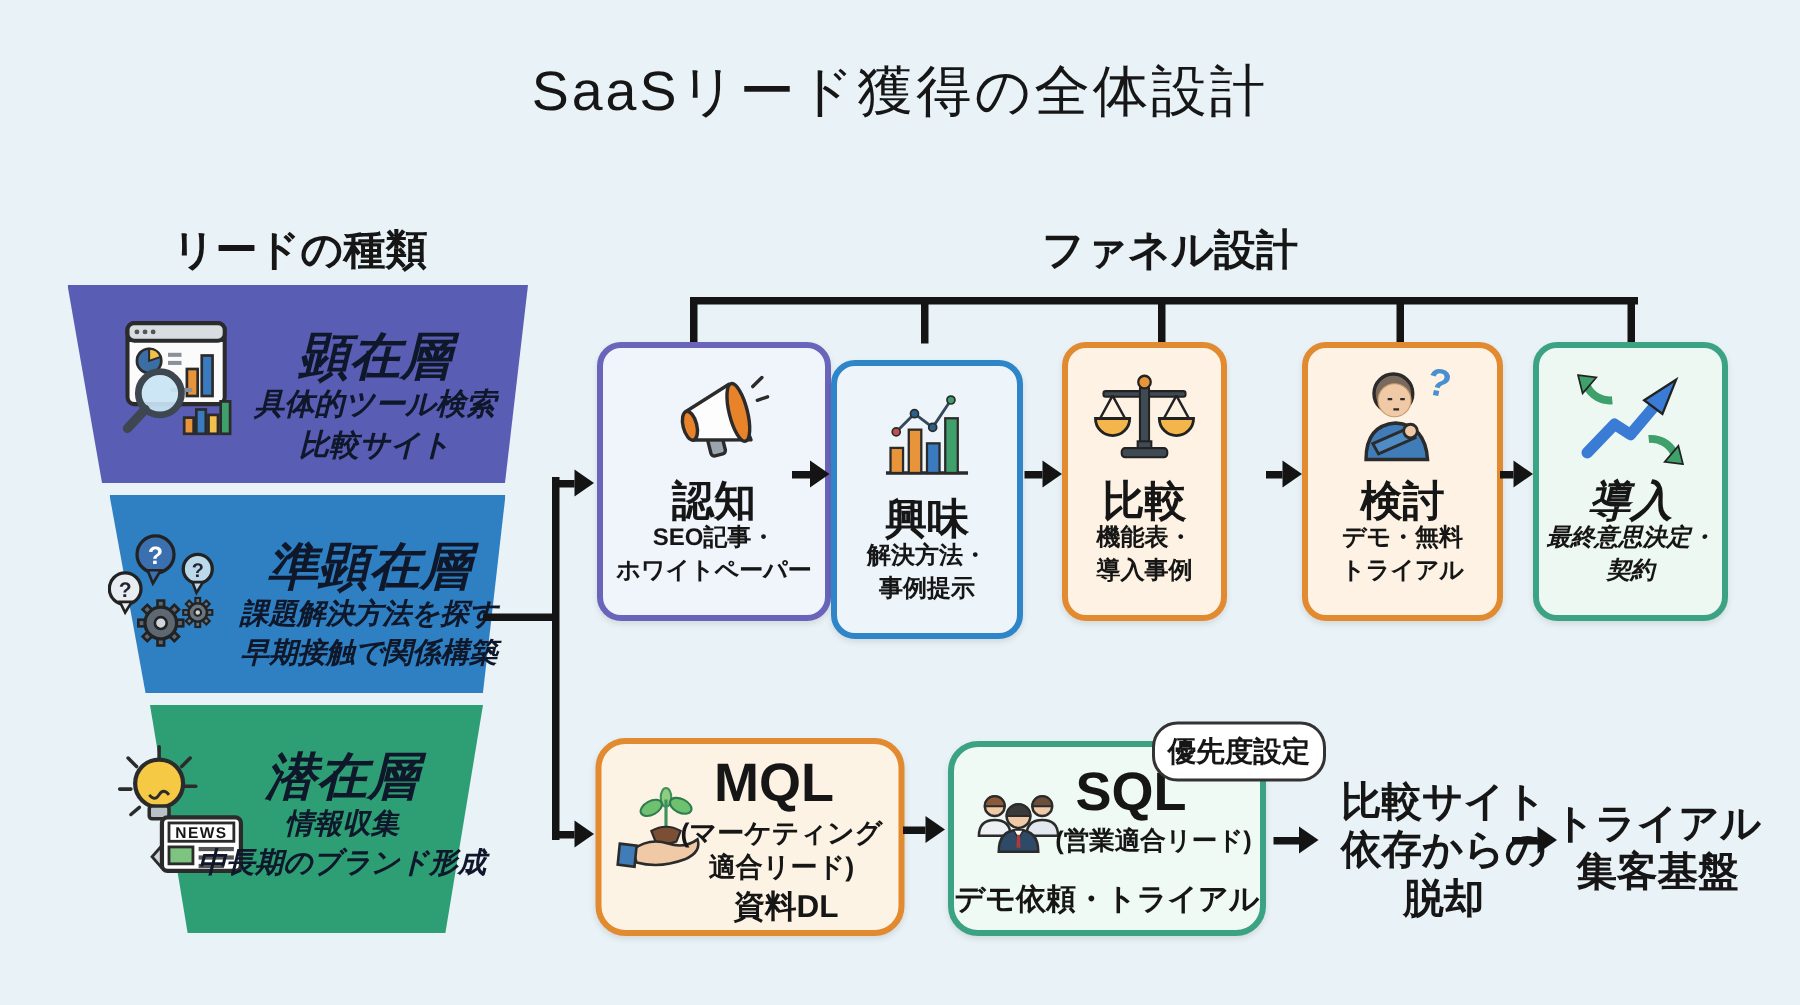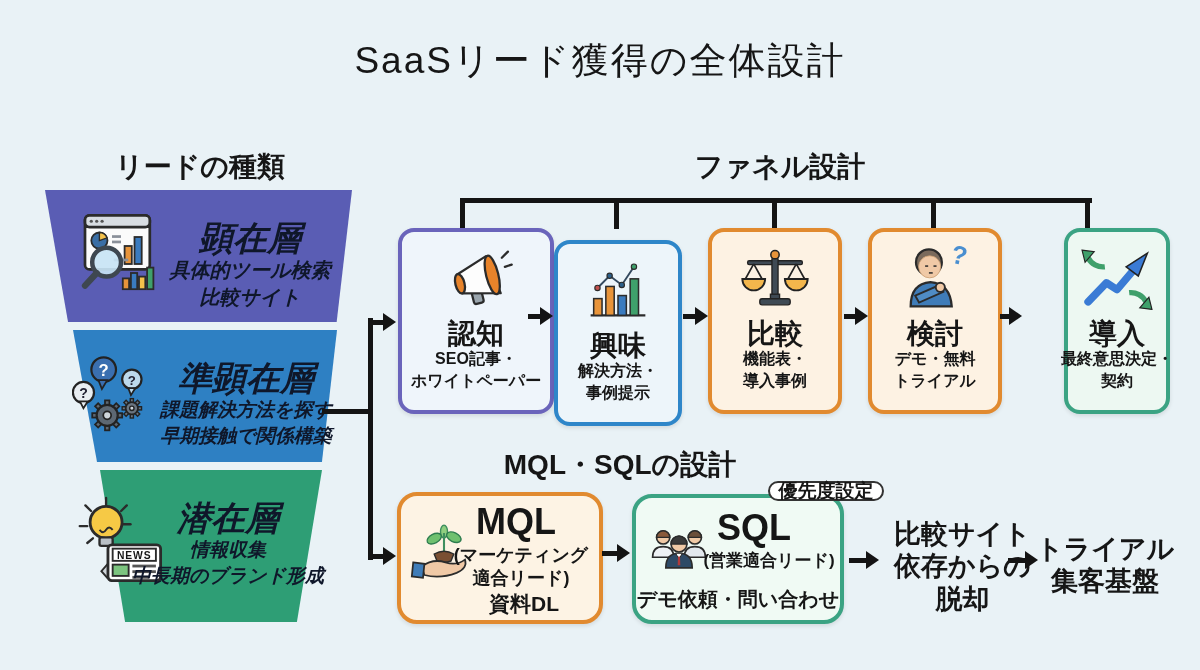--- a/index.html
+++ b/index.html
@@ -43,21 +43,21 @@
   .arrow .shaft{height:5px;background:#141414;}
   .arrow .head{width:0;height:0;border-top:9px solid transparent;border-bottom:9px solid transparent;border-left:13px solid #141414;}
   
   .bigbox{position:absolute;border:4px solid;border-radius:20px;box-sizing:border-box;
           box-shadow:0 2px 4px rgba(0,0,0,.10);}
   .mql{left:397px;top:492px;width:206px;height:132px;border-color:#e18a2f;background:#fdf3e4;}
   .sql{left:632px;top:494px;width:212px;height:130px;border-color:#3ba383;background:#f0faf4;}
   .bigbox-title{font-size:36px;font-weight:bold;line-height:1;}
   .bigbox-sub{font-size:18px;font-weight:bold;line-height:1.25;white-space:nowrap;}
   .bigbox-note{font-size:21px;font-weight:bold;white-space:nowrap;}
-  .badge{position:absolute;left:768px;top:481px;width:116px;height:20px;border:2.5px solid #333;
+  .badge{position:absolute;left:768px;top:481px;width:116px;height:40px;border:2.5px solid #333;
          border-radius:17px;background:#fff;box-sizing:border-box;display:flex;align-items:center;
          justify-content:center;font-size:19px;font-weight:bold;z-index:5;}
   .outcome{font-size:27px;font-weight:bold;line-height:1.2;white-space:nowrap;}
 </style>
 </head>
 <body>
 
 <div class="canvas">
 
   <div class="abs ctr title">SaaSリード獲得の全体設計</div>
@@ -213,21 +213,21 @@
     <div class="stage-title">興味</div>
     <div class="stage-line">解決方法・</div>
     <div class="stage-line">事例提示</div>
   </div>
 
   <div class="arrow" style="left:683px;top:307px;">
       <span class="shaft" style="width:12px;"></span>
       <span class="head"></span>
     </div>
 
-  <div class="stage st-orange" style="left:708px;width:134px;">
+  <div class="stage st-orange" style="left:708px;width:110px;">
     <svg width="76" height="76" viewBox="0 0 100 100">
       <rect x="14" y="26" width="72" height="5" rx="2" fill="#3f4a54" stroke="#222" stroke-width="1.8"></rect>
       <rect x="46" y="22" width="8" height="52" rx="2" fill="#3f4a54" stroke="#222" stroke-width="1.8"></rect>
       <circle cx="50" cy="18" r="5.5" fill="#e8943a" stroke="#222" stroke-width="2"></circle>
       <path d="M22 30 L11 50 M22 30 L33 50" stroke="#222" stroke-width="2.2" fill="none"></path>
       <path d="M7 50 A15 15 0 0 0 37 50 Z" fill="#f3b64c" stroke="#222" stroke-width="2.5"></path>
       <path d="M78 30 L67 50 M78 30 L89 50" stroke="#222" stroke-width="2.2" fill="none"></path>
       <path d="M63 50 A15 15 0 0 0 93 50 Z" fill="#f3b64c" stroke="#222" stroke-width="2.5"></path>
       <rect x="44" y="70" width="12" height="7" fill="#3f4a54" stroke="#222" stroke-width="1.8"></rect>
       <rect x="30" y="76" width="40" height="8" rx="3" fill="#3f4a54" stroke="#222" stroke-width="1.8"></rect>
@@ -257,21 +257,21 @@
     <div class="stage-title">検討</div>
     <div class="stage-line">デモ・無料</div>
     <div class="stage-line">トライアル</div>
   </div>
 
   <div class="arrow" style="left:1000px;top:307px;">
       <span class="shaft" style="width:9px;"></span>
       <span class="head"></span>
     </div>
 
-  <div class="stage st-green" style="left:1064px;width:106px;">
+  <div class="stage st-green" style="left:1022px;width:130px;font-style:italic;">
     <svg width="76" height="76" viewBox="0 0 100 100">
       <path d="M34 34 A22 22 0 0 1 12 22" fill="none" stroke="#3fa06b" stroke-width="7"></path>
       <polygon points="4,12 20,14 8,28" fill="#3fa06b" stroke="#222" stroke-width="1.5"></polygon>
       <path d="M66 68 A22 22 0 0 1 88 80" fill="none" stroke="#3fa06b" stroke-width="7"></path>
       <polygon points="96,90 80,88 92,74" fill="#3fa06b" stroke="#222" stroke-width="1.5"></polygon>
       <path d="M12 80 L36 55 L50 64 L72 38" fill="none" stroke="#3a7bd5" stroke-width="10" stroke-linejoin="round" stroke-linecap="round"></path>
       <polygon points="62,34 90,16 78,46" fill="#3a7bd5" stroke="#222" stroke-width="2"></polygon>
     </svg>
     <div class="stage-title">導入</div>
     <div class="stage-line">最終意思決定・</div>
@@ -282,21 +282,20 @@
   <div class="bar" style="left:368px;top:318px;width:5px;height:242px;"></div>
   <div class="arrow" style="left:370px;top:313px;">
       <span class="shaft" style="width:13px;"></span>
       <span class="head"></span>
     </div>
   <div class="arrow" style="left:370px;top:547px;">
       <span class="shaft" style="width:13px;"></span>
       <span class="head"></span>
     </div>
 
-  <div class="abs ctr sec-head" style="left:400px;top:446px;width:440px;">MQL・SQLの設計</div>
 
   <div class="bigbox mql">
     <svg class="abs" style="left:8px;top:22px;" width="70" height="72" viewBox="0 0 100 100">
       <ellipse cx="50" cy="18" rx="5" ry="9" fill="#8fce7f" stroke="#3f8f5f" stroke-width="2"></ellipse>
       <path d="M50 48 L50 20" stroke="#3f8f5f" stroke-width="3"></path>
       <ellipse cx="36" cy="28" rx="11" ry="6.5" fill="#6fc06f" stroke="#2e7d4f" stroke-width="2" transform="rotate(-28 36 28)"></ellipse>
       <ellipse cx="64" cy="26" rx="11" ry="6.5" fill="#6fc06f" stroke="#2e7d4f" stroke-width="2" transform="rotate(26 64 26)"></ellipse>
       <path d="M36 50 Q50 42 64 50 L60 60 Q50 64 40 60 Z" fill="#7a4f33" stroke="#2b2b2b" stroke-width="2"></path>
       <path d="M18 68 Q34 56 52 62 Q68 67 80 58 Q84 70 68 77 Q44 86 22 80 Z" fill="#f0c9a6" stroke="#2b2b2b" stroke-width="2.5"></path>
       <path d="M6 62 L22 64 L20 84 L4 82 Z" fill="#3f7cb8" stroke="#2b2b2b" stroke-width="2.5"></path>
@@ -325,21 +324,21 @@
       <path d="M64 34 a10 10 0 0 1 20 0 z" fill="#6b4f3a" stroke="#2b2b2b" stroke-width="2"></path>
       <path d="M58 64 Q58 48 74 48 Q90 48 90 64 Z" fill="#e2e8ed" stroke="#2b2b2b" stroke-width="2.5"></path>
       <circle cx="50" cy="44" r="12" fill="#f0c9a6" stroke="#2b2b2b" stroke-width="2.5"></circle>
       <path d="M38 44 a12 12 0 0 1 24 0 z" fill="#3a3a3a" stroke="#2b2b2b" stroke-width="2"></path>
       <path d="M30 80 Q30 58 50 58 Q70 58 70 80 Z" fill="#2e4a66" stroke="#2b2b2b" stroke-width="2.5"></path>
       <polygon points="45,58 55,58 50,67" fill="#fff" stroke="#2b2b2b" stroke-width="1.5"></polygon>
       <polygon points="48.5,63 51.5,63 52,76 48,76" fill="#b03a3a"></polygon>
     </svg>
     <div class="abs ctr bigbox-title" style="left:62px;top:12px;width:112px;">SQL</div>
     <div class="abs ctr bigbox-sub" style="left:58px;top:52px;width:150px;font-size:17px;">(営業適合リード)</div>
-    <div class="abs ctr bigbox-note" style="left:0;top:88px;width:100%;font-size:20px;">デモ依頼・問い合わせ</div>
+    <div class="abs ctr bigbox-note" style="left:0;top:88px;width:100%;font-size:20px;">デモ依頼・トライアル</div>
   </div>
 
   <div class="arrow" style="left:849px;top:551px;">
       <span class="shaft" style="width:17px;"></span>
       <span class="head"></span>
     </div>
 
   <div class="abs ctr outcome" style="left:880px;top:518px;width:165px;">
     <div>比較サイト</div>
     <div>依存からの</div>

